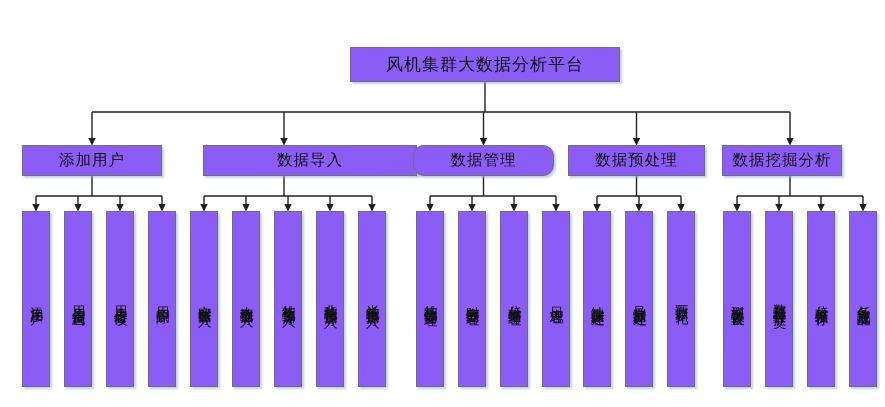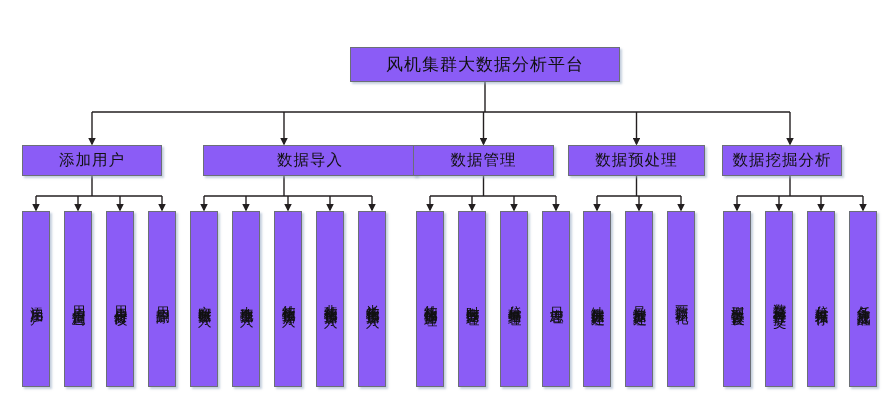--- a/index.html
+++ b/index.html
@@ -143,21 +143,21 @@
       </div>
       <div class="node-box level-3" style="left: 274px; top: 211px; width: 28px; height: 176px;">
         <span class="vtext">结构化数据导入</span>
       </div>
       <div class="node-box level-3" style="left: 316px; top: 211px; width: 28px; height: 176px;">
         <span class="vtext">非结构化数据导入</span>
       </div>
       <div class="node-box level-3" style="left: 358px; top: 211px; width: 28px; height: 176px;">
         <span class="vtext">半结构化数据导入</span>
       </div>
-      <div class="node-box level-2" style="left: 413px; top: 145px; width: 141px; height: 31px;">
+      <div class="node-box level-2" style="left: 413px; top: 145px; width: 141px; height: 31px; border-radius: 11px;">
         <span class="node-label">数据管理</span>
       </div>
       <div class="node-box level-3" style="left: 416px; top: 211px; width: 28px; height: 176px;">
         <span class="vtext">结构化数据管理</span>
       </div>
       <div class="node-box level-3" style="left: 458px; top: 211px; width: 28px; height: 176px;">
         <span class="vtext">时序数据管理</span>
       </div>
       <div class="node-box level-3" style="left: 500px; top: 211px; width: 28px; height: 176px;">
         <span class="vtext">分析结果管理</span>

